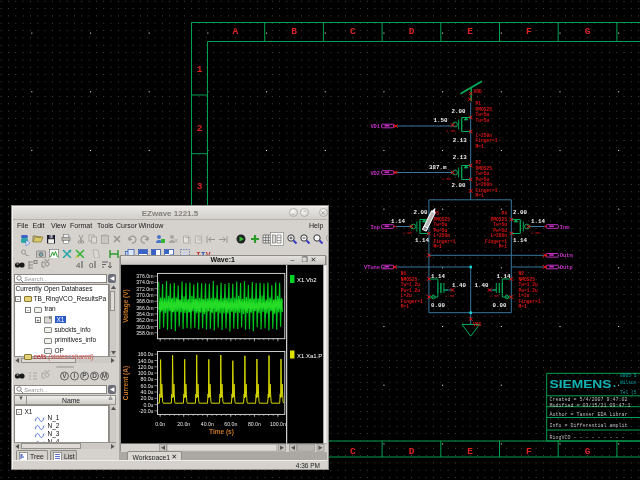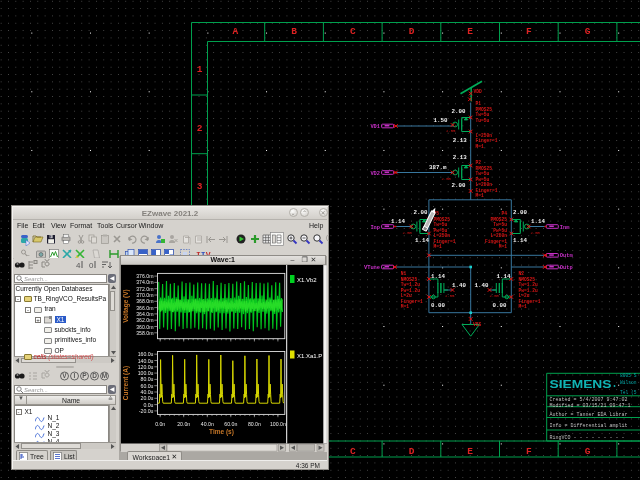--- a/index.html
+++ b/index.html
@@ -278,21 +278,21 @@
 <text x="445" y="296.6">2.5m</text>
 <text x="489.5" y="296.6">2.5m</text>
 </g>
 <g transform="translate(431.5,206.5) rotate(26)">
       <path d="M2,4 h4 v20 h-4 z" fill="#b8b8b8" stroke="#fff" stroke-width="1"></path>
       <path d="M4,-0.5 L2,4.5 H6 Z" fill="#fff"></path>
       <path d="M2,21 h4 v3.5 h-4 z" fill="#888" stroke="#fff" stroke-width="0.8"></path>
     </g>
 </svg>
 <div id="win">
-  <div id="title" class="tb">EZwave 2021.2</div>
+  <div id="title" class="tb">EZwave 1221.5</div>
   <div class="wbtn" style="left:276.5px;">⌄</div>
   <div class="wbtn" style="left:288px;">⌃</div>
   <div class="wbtn" style="left:306.5px;">✕</div>
   <div id="menu" class="tb">
       <span style="left:4px;">File</span>
       <span style="left:19.5px;">Edit</span>
       <span style="left:38px;">View</span>
       <span style="left:57px;">Format</span>
       <span style="left:84px;">Tools</span>
       <span style="left:103px;">Cursor</span>

